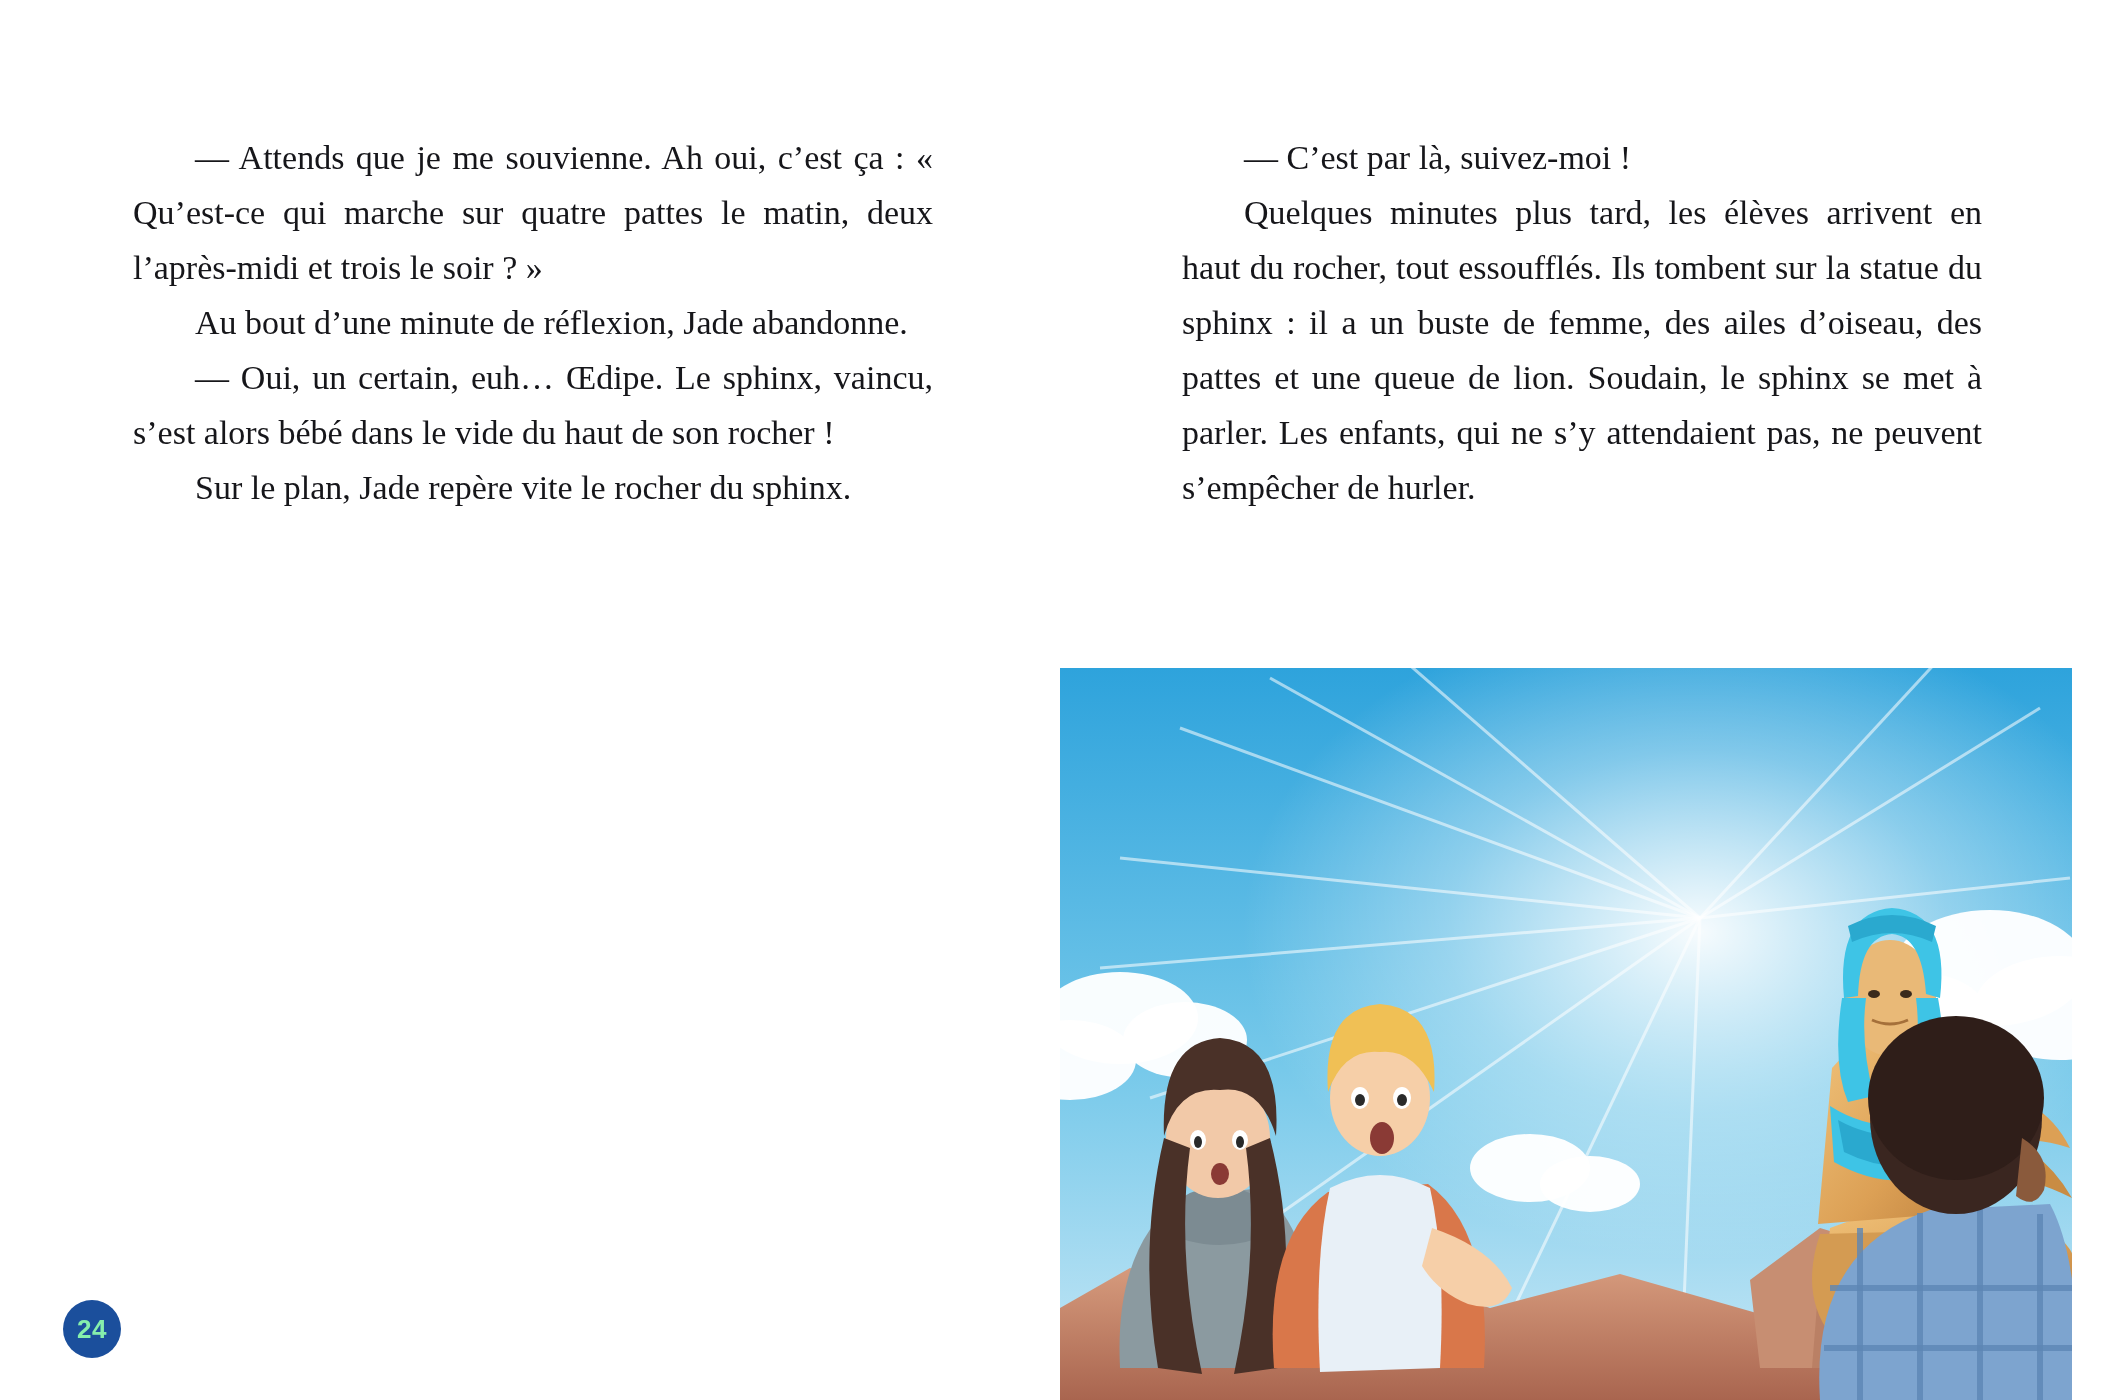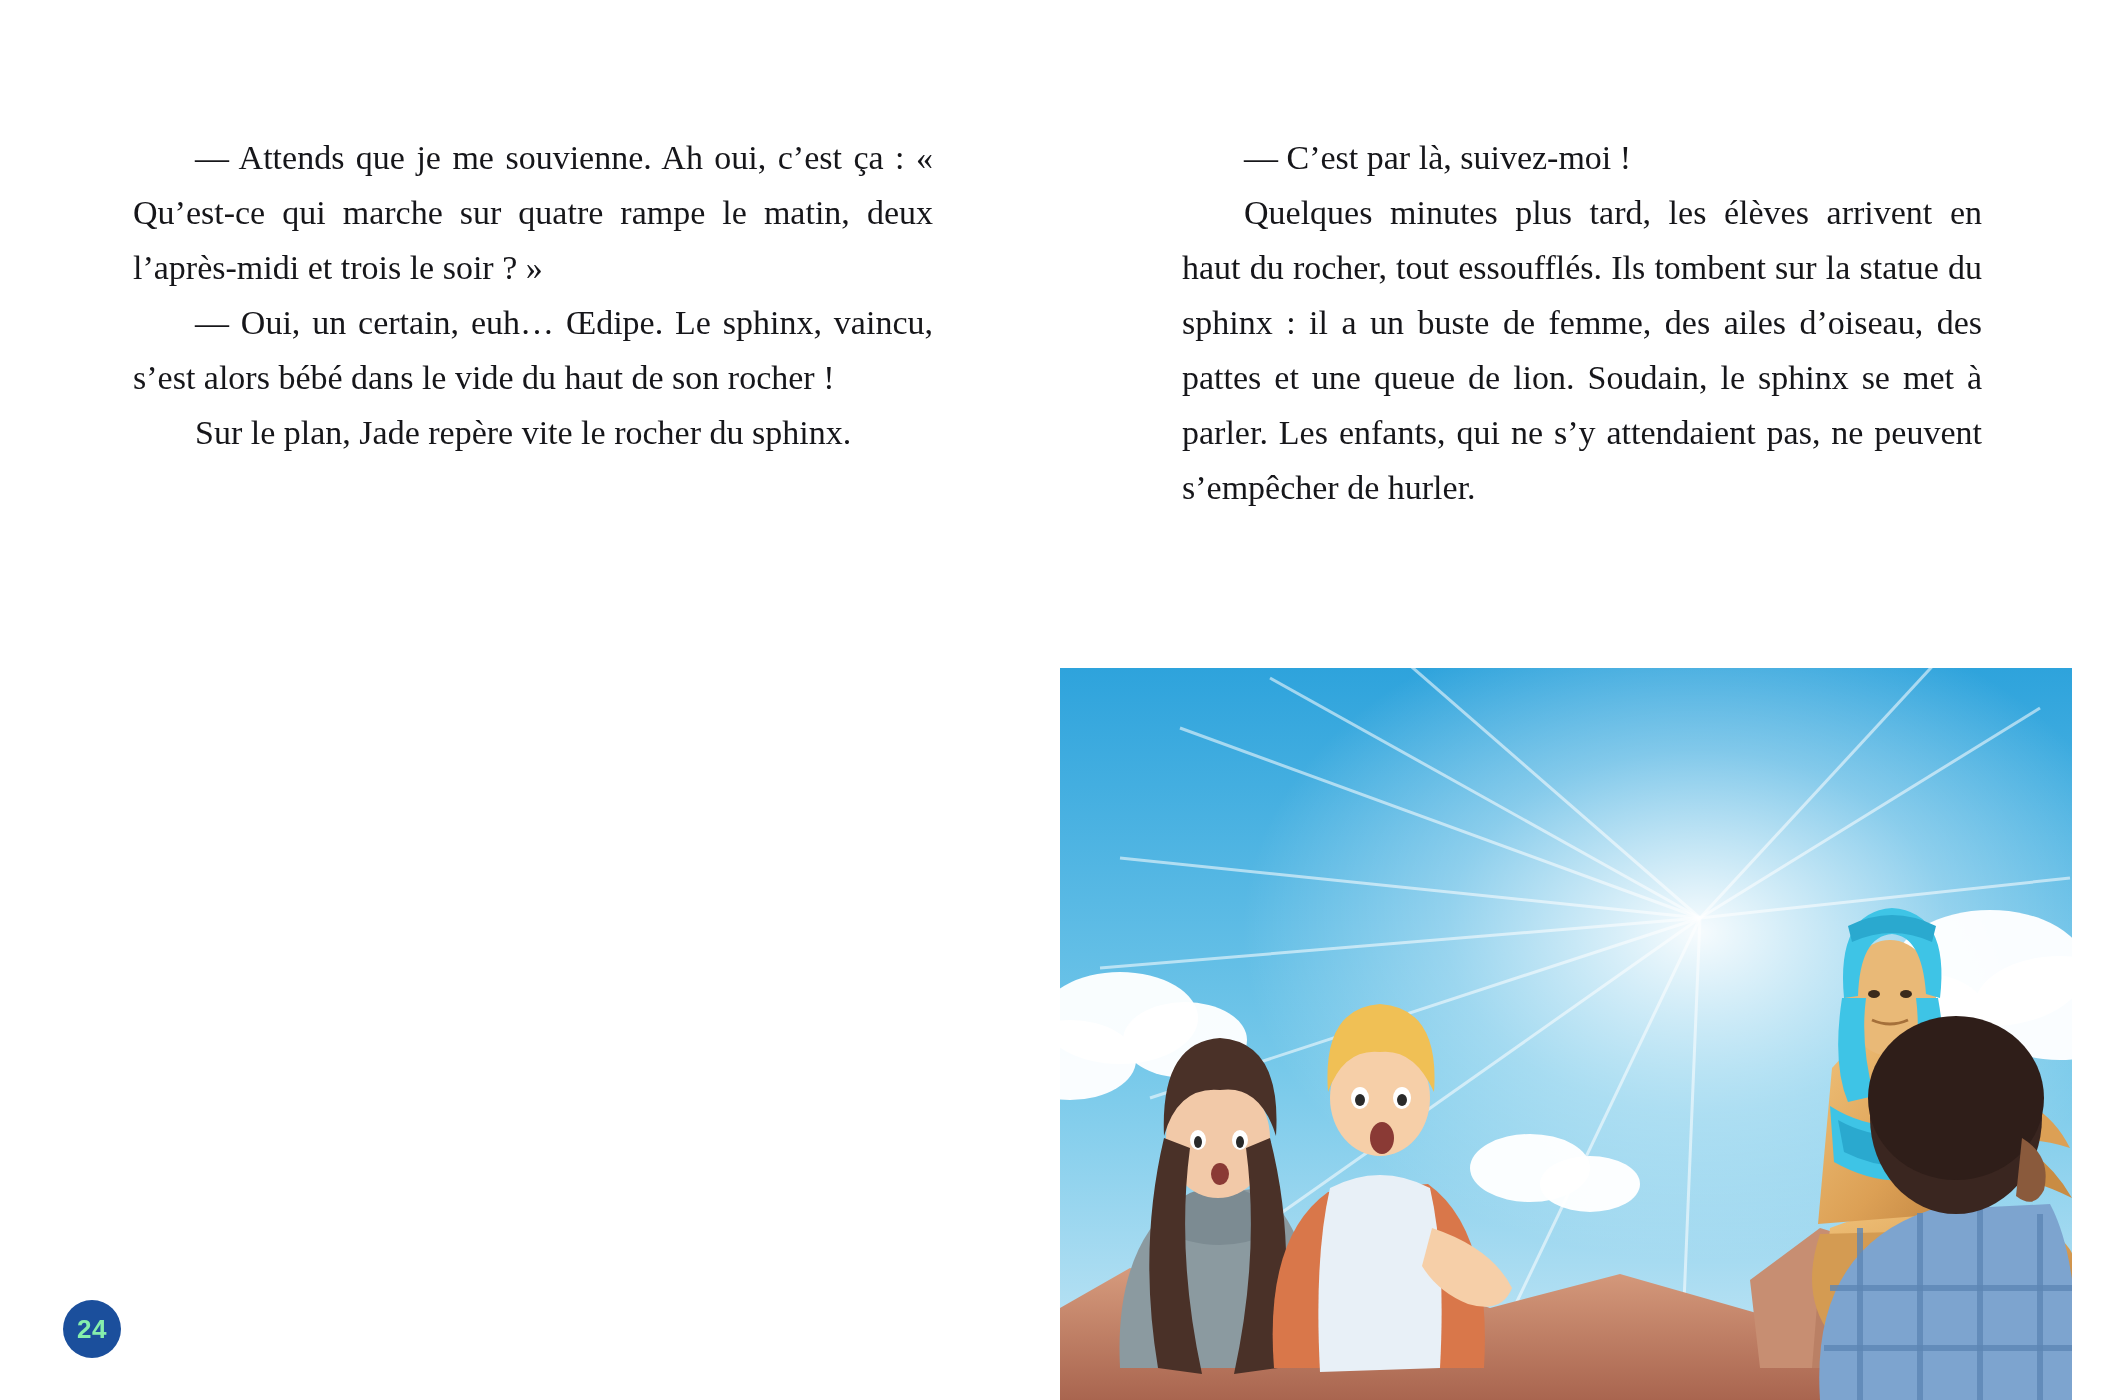--- a/index.html
+++ b/index.html
@@ -69,21 +69,22 @@
     background: #7fc9ee;
   }
   .illu-svg { display: block; width: 100%; height: 100%; }
 </style>
 </head>
 <body>
 
 <div class="page">
 
   <div class="col col-left">
-    <p class="dash">— Attends que je me souvienne. Ah oui, c’est ça : « Qu’est-ce qui marche sur quatre rampe le matin, deux l’après-midi et trois le soir ? »</p>
+    <p class="dash">— Attends que je me souvienne. Ah oui, c’est ça : « Qu’est-ce qui marche sur quatre pattes le matin, deux l’après-midi et trois le soir ? »</p>
+    <p>Au bout d’une minute de réflexion, Jade abandonne.</p>
     <p class="dash">— Oui, un certain, euh… Œdipe. Le sphinx, vaincu, s’est alors bébé dans le vide du haut de son rocher !</p>
     <p>Sur le plan, Jade repère vite le rocher du sphinx.</p>
   </div>
 
   <div class="col col-right">
     <p class="dash">— C’est par là, suivez-moi !</p>
     <p>Quelques minutes plus tard, les élèves arrivent en haut du rocher, tout essoufflés. Ils tombent sur la statue du sphinx : il a un buste de femme, des ailes d’oiseau, des pattes et une queue de lion. Soudain, le sphinx se met à parler. Les enfants, qui ne s’y attendaient pas, ne peuvent s’empêcher de hurler.</p>
   </div>
 
   <div class="page-number">24</div>

